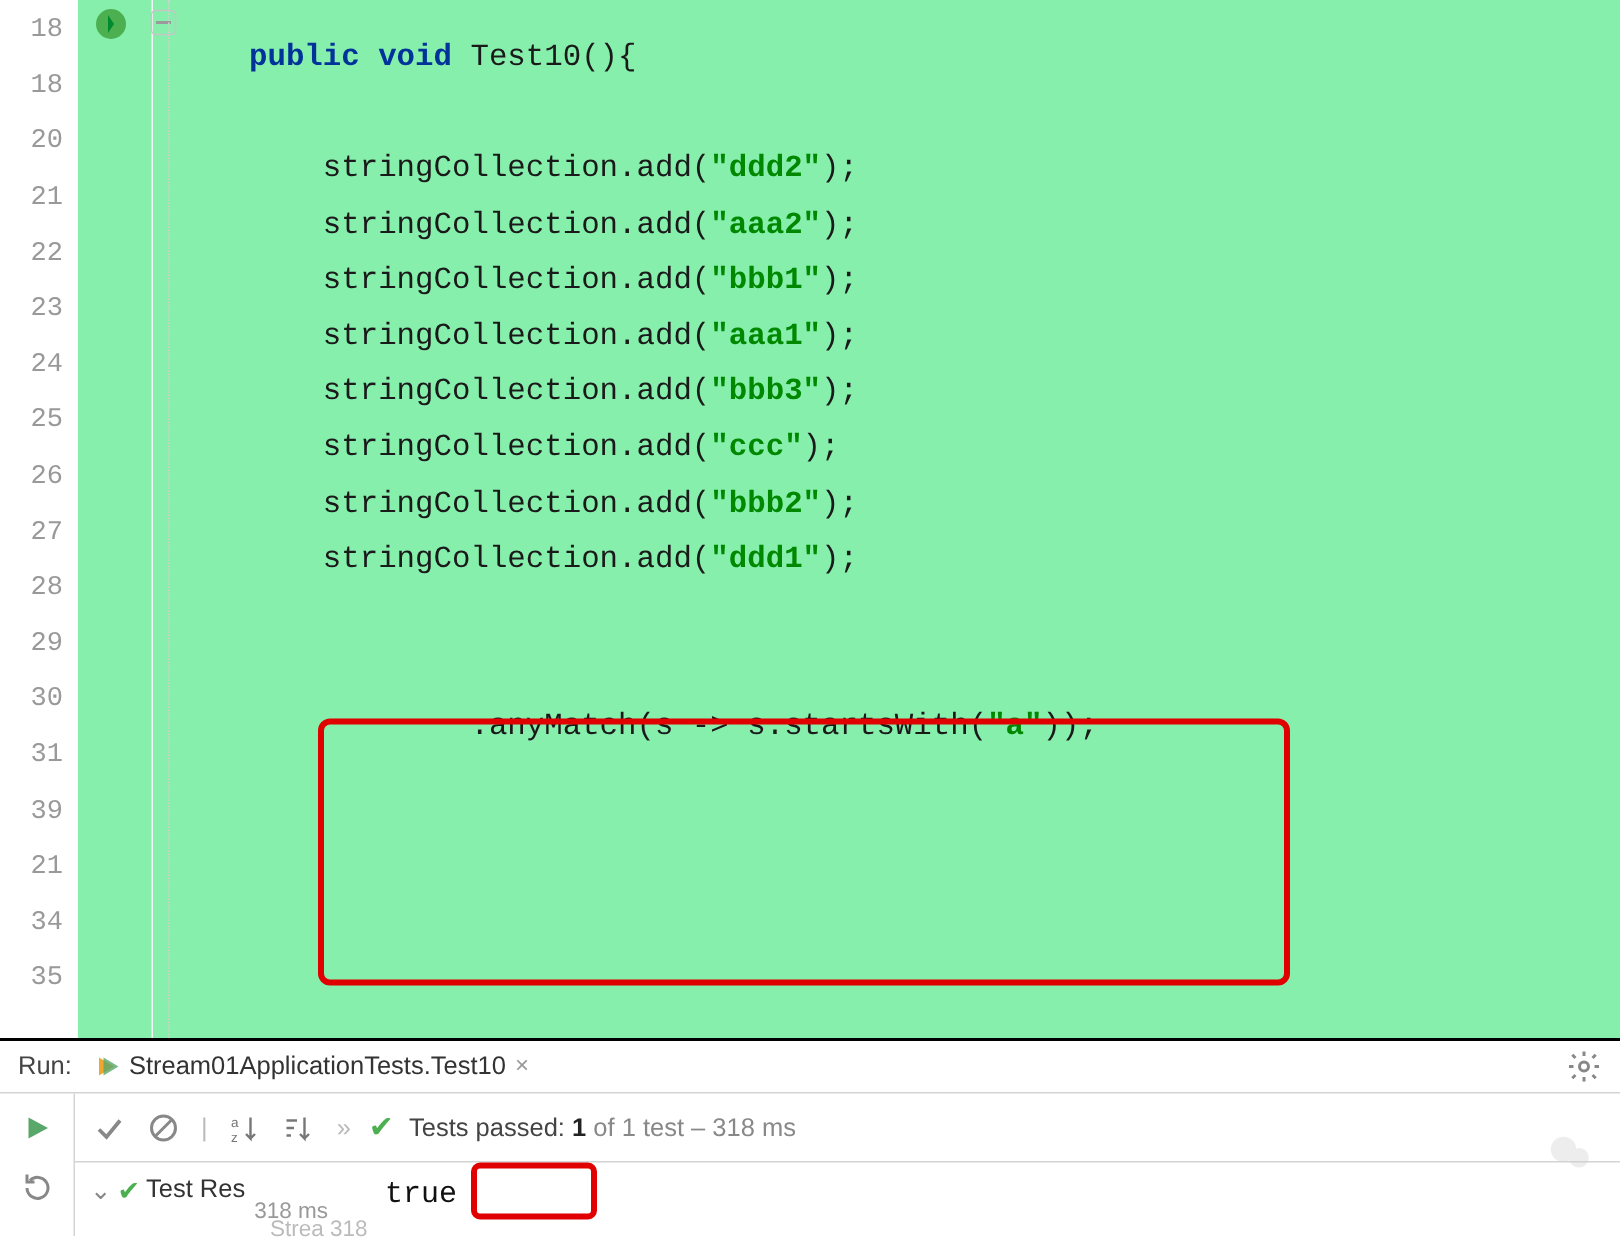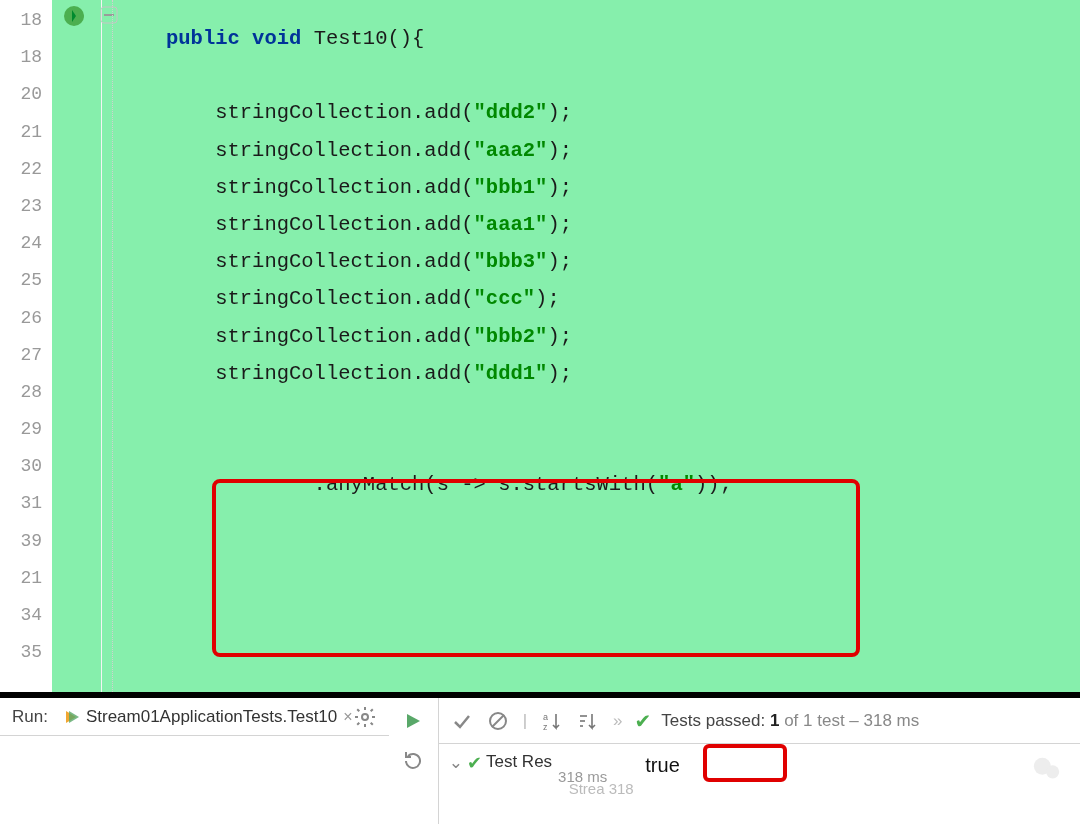--- a/index.html
+++ b/index.html
@@ -21,22 +21,22 @@
     font-family:Consolas,"Courier New",monospace; font-size:20.5px; }
   .cl { height:37.2px; line-height:37.2px; white-space:pre; color:#1a1a1a; }
   .kw { color:#003399; font-weight:bold; }
   .str { color:#008800; font-weight:bold; }
   .fld { color:#660099; font-style:italic; }
 
   .red-box { position:absolute; border:4px solid #e00000; border-radius:8px; }
   .box-code { left:212px; top:479px; width:648px; height:178px; }
 
   
-  .run-panel { border-top:6px solid #000000; height:132px; background:#fff;
-    display:flex; }
+  .run-panel { border-top:2px solid #000000; height:132px; background:#fff;
+    display:flex; flex-direction:column; }
   .run-header { height:38px; display:flex; align-items:center; padding:0 12px;
     font-size:17px; color:#444; border-bottom:1px solid #d4d4d4; }
   .run-label { font-weight:normal; margin-right:14px; }
   .run-tab-ic { width:18px; height:18px; margin-right:6px; }
   .run-tab-name { color:#333; }
   .run-tab-close { color:#999; margin-left:6px; font-size:16px; }
   .run-gear { margin-left:auto; width:24px; height:24px; color:#888; }
 
   .run-body { flex:1; display:flex; }
   .run-side { width:50px; flex:none; border-right:1px solid #d4d4d4;
@@ -52,21 +52,21 @@
   .tp-text b { color:#222; font-weight:600; }
   .tp-text .dim { color:#888; }
 
   .run-results { flex:1; display:flex; align-items:flex-start; padding:8px 10px;
     font-size:17px; color:#333; position:relative; }
   .tree-arrow { color:#888; margin-right:4px; }
   .tree-check { color:#4caf50; margin-right:4px; font-size:18px; }
   .tree-time { color:#999; margin-left:6px; font-size:15px;margin-top:16px; }
   .tree-sub { color:#bbb; font-size:15px; position:absolute; left:130px; top:36px; }
 
-  .output { margin-left:28px; font-family:Liberation Sans, sans-serif;
+  .output { margin-left:28px; font-family:Liberation Mono, monospace;
     font-size:20px; color:#111; padding:2px 10px; }
   .box-out { position:absolute; left:264px; top:0px; width:84px; height:38px;
     border:4px solid #e00000; border-radius:6px; }
 
   .watermark { position:absolute; right:18px; bottom:50px; color:#bbb;
     font-size:22px; letter-spacing:1px; pointer-events:none; display:flex; align-items:center; gap:8px;}
   .wm-ic { width:30px; height:30px; opacity:.35; }
 </style>
 </head>
 <body>

